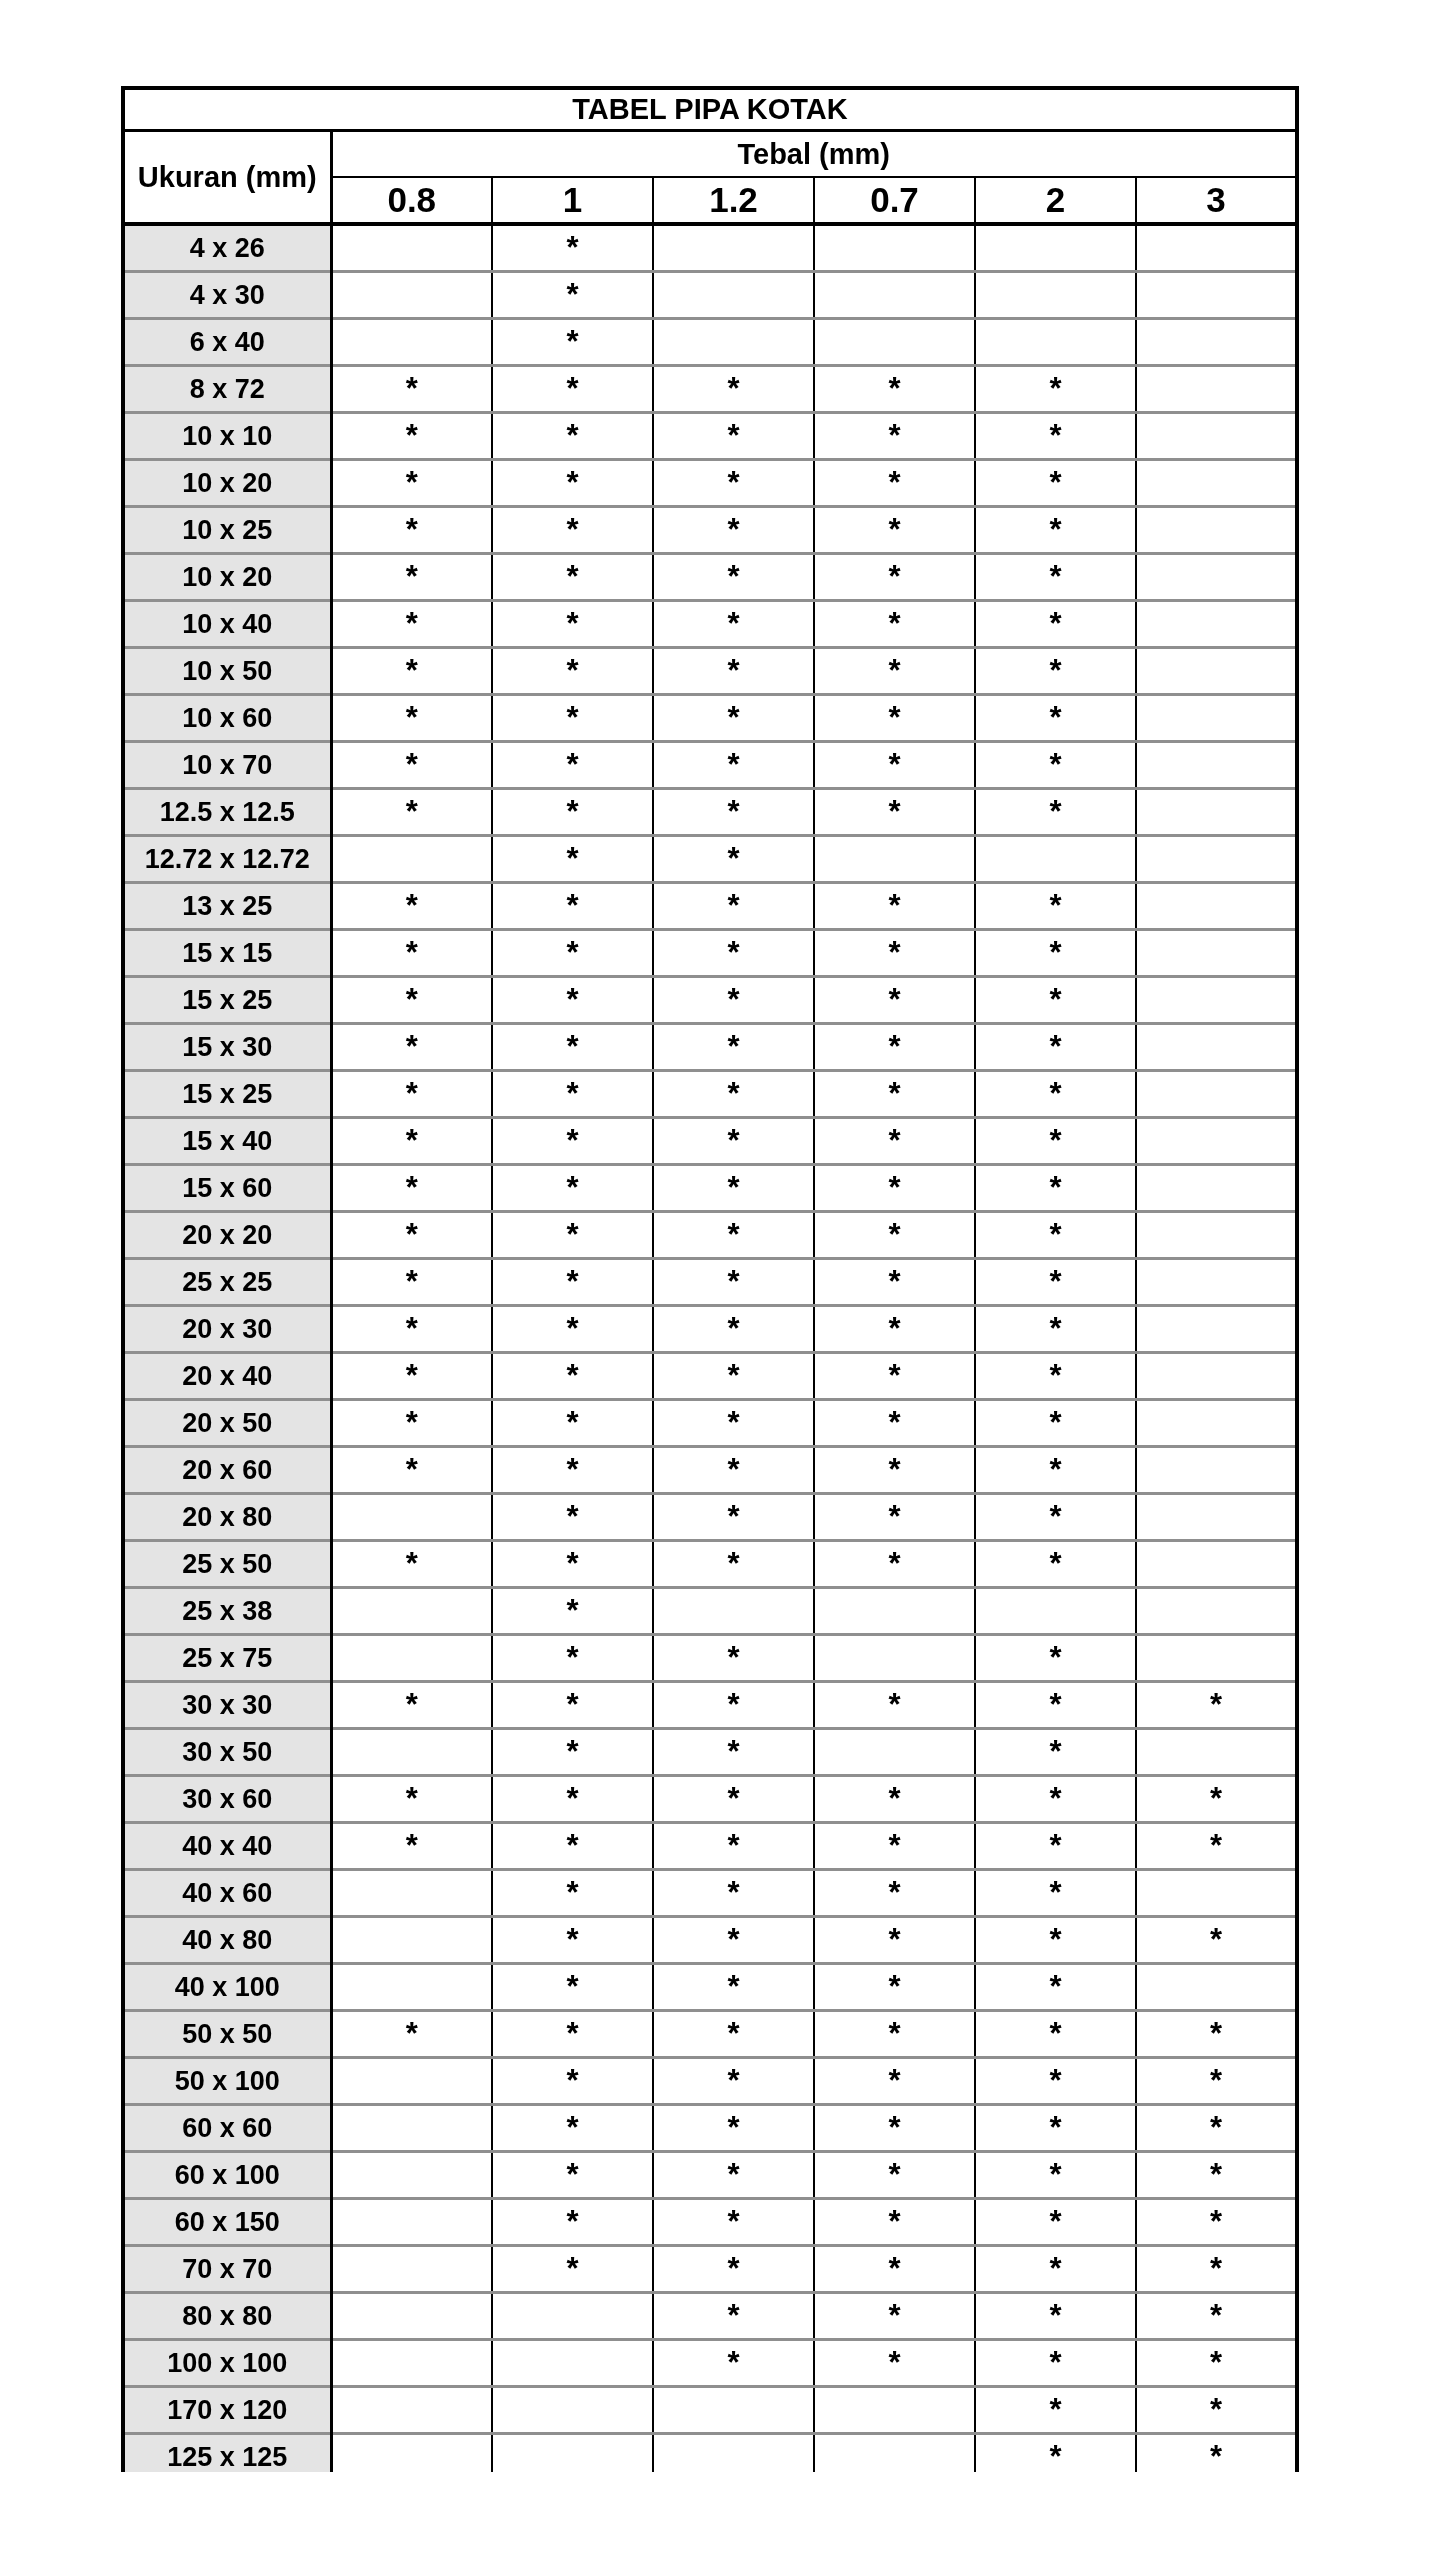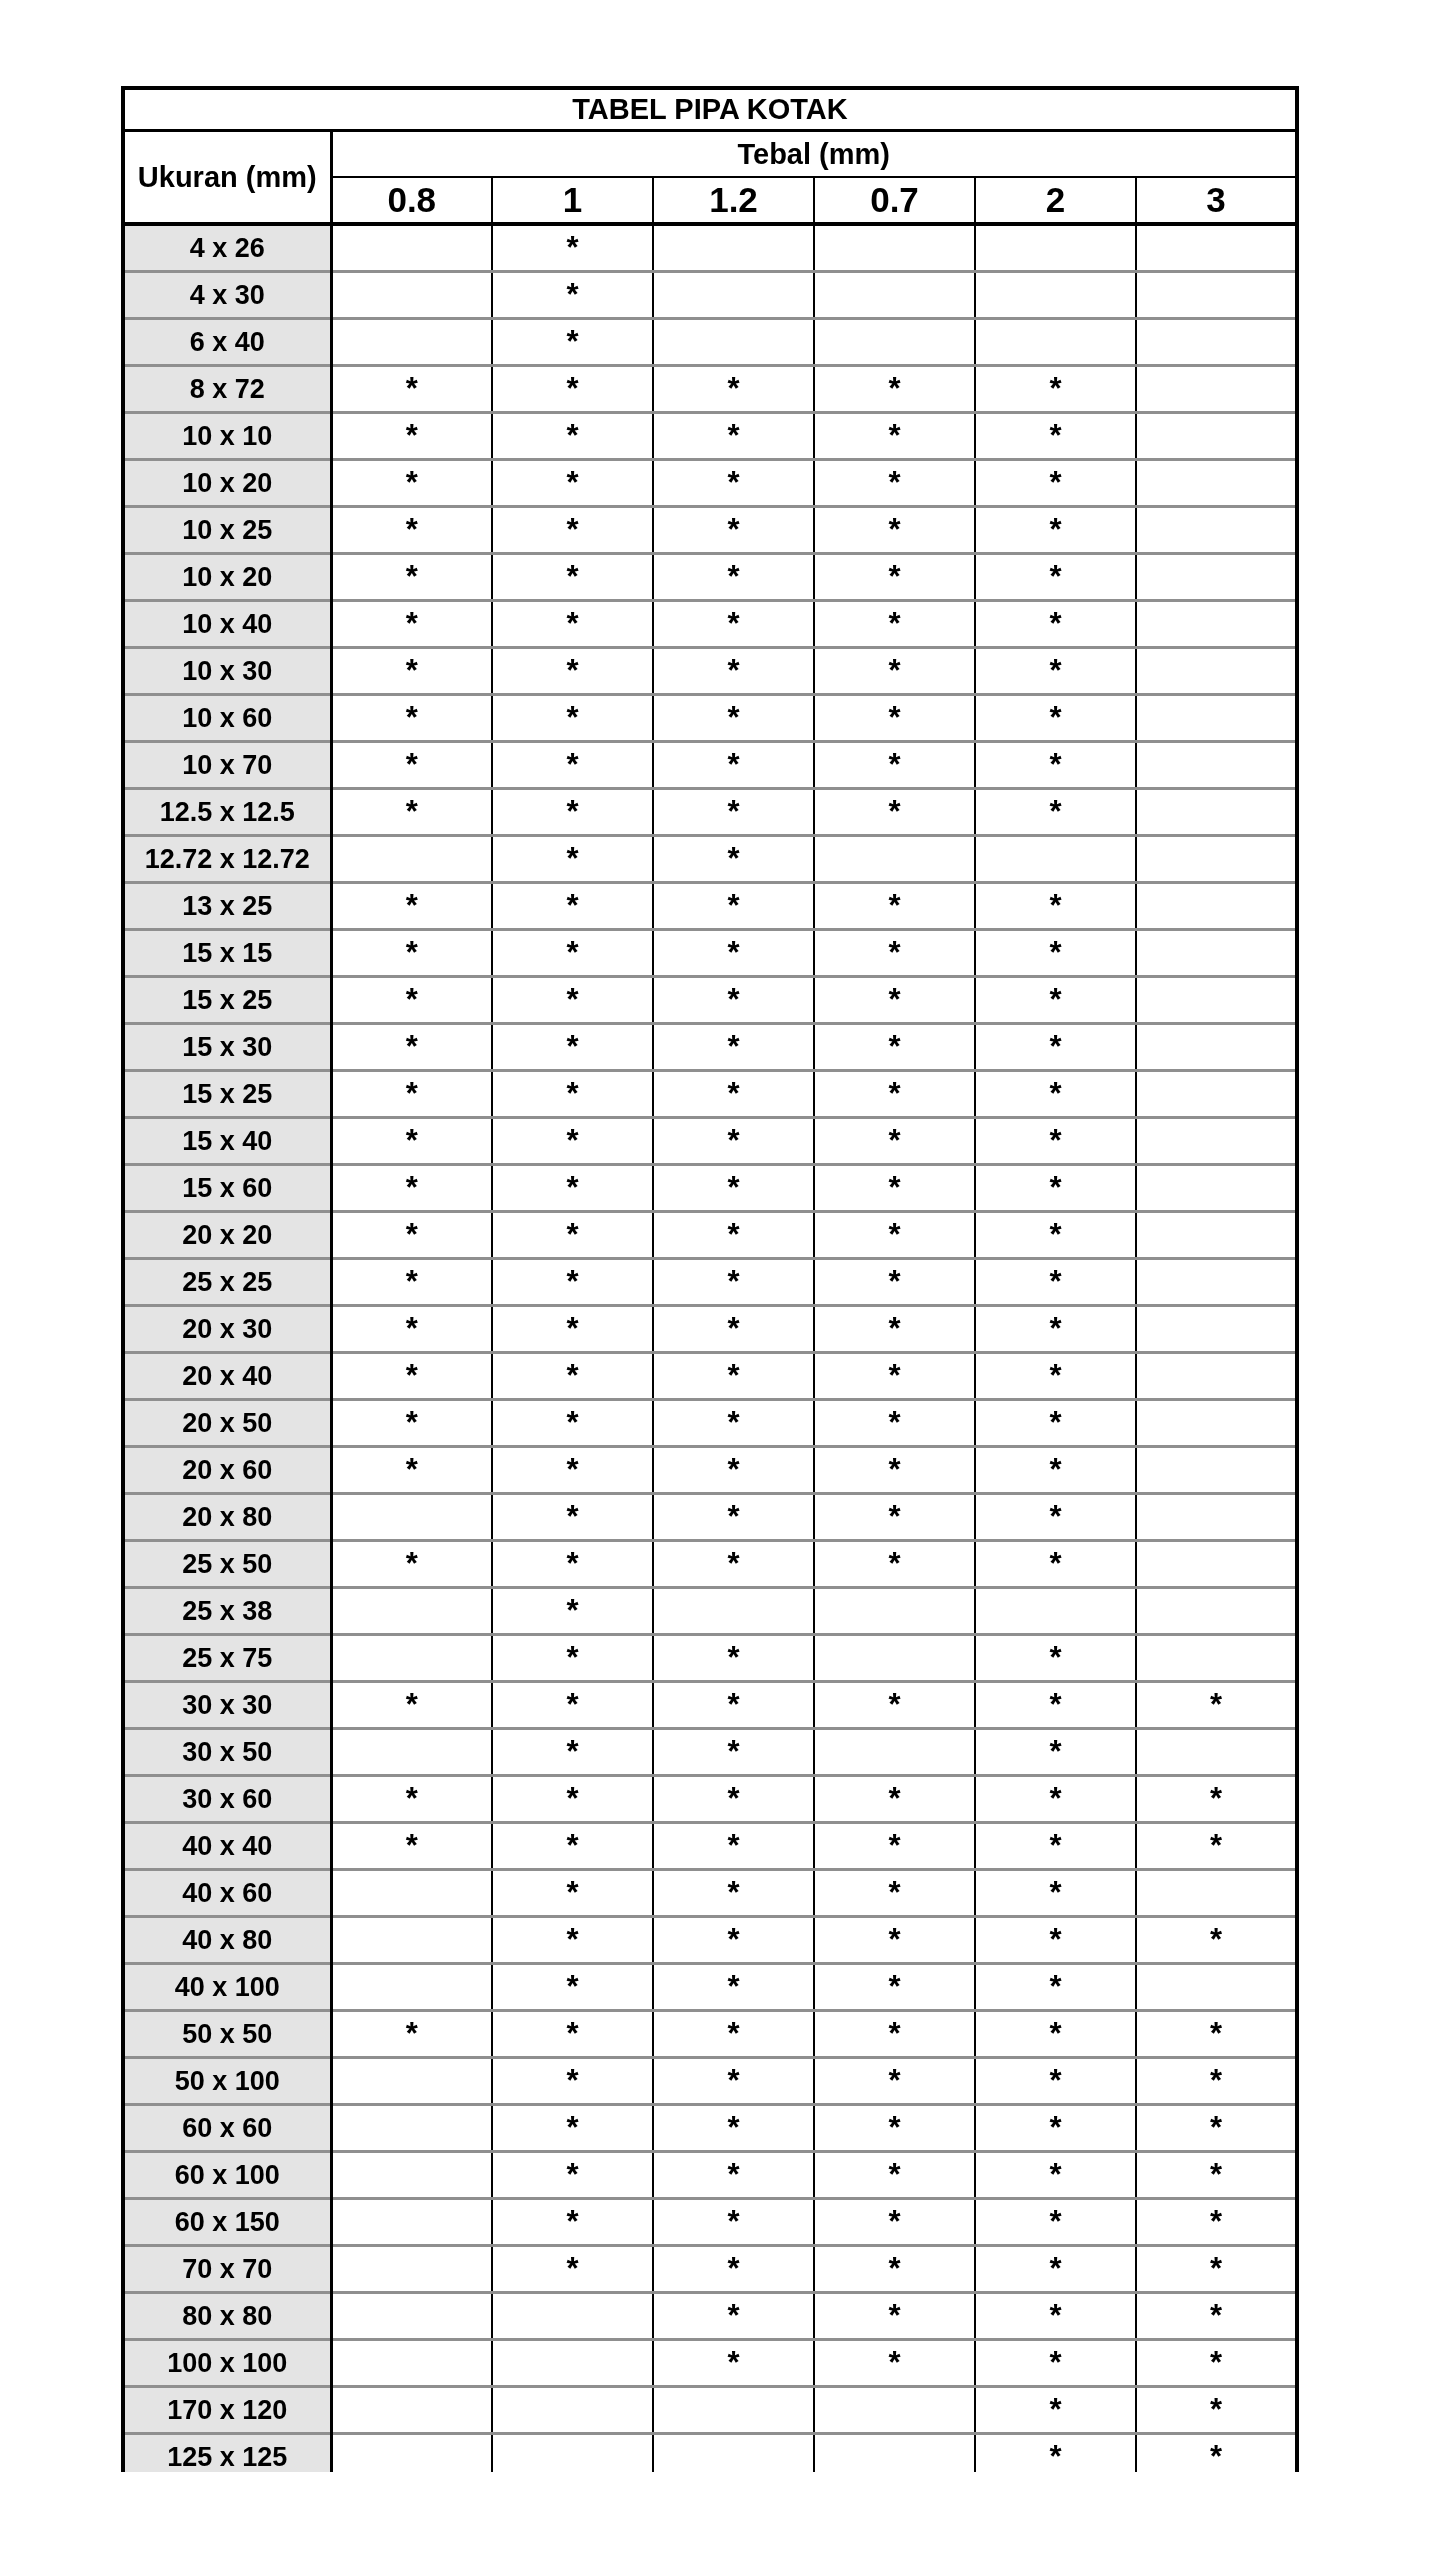--- a/index.html
+++ b/index.html
@@ -190,21 +190,21 @@
         <tr>
           <th class="size">10 x 40</th>
           <td class="cell">*</td>
           <td class="cell">*</td>
           <td class="cell">*</td>
           <td class="cell">*</td>
           <td class="cell">*</td>
           <td class="cell"></td>
         </tr>
         <tr>
-          <th class="size">10 x 30</th>
+          <th class="size">10 x 50</th>
           <td class="cell">*</td>
           <td class="cell">*</td>
           <td class="cell">*</td>
           <td class="cell">*</td>
           <td class="cell">*</td>
           <td class="cell"></td>
         </tr>
         <tr>
           <th class="size">10 x 60</th>
           <td class="cell">*</td>

